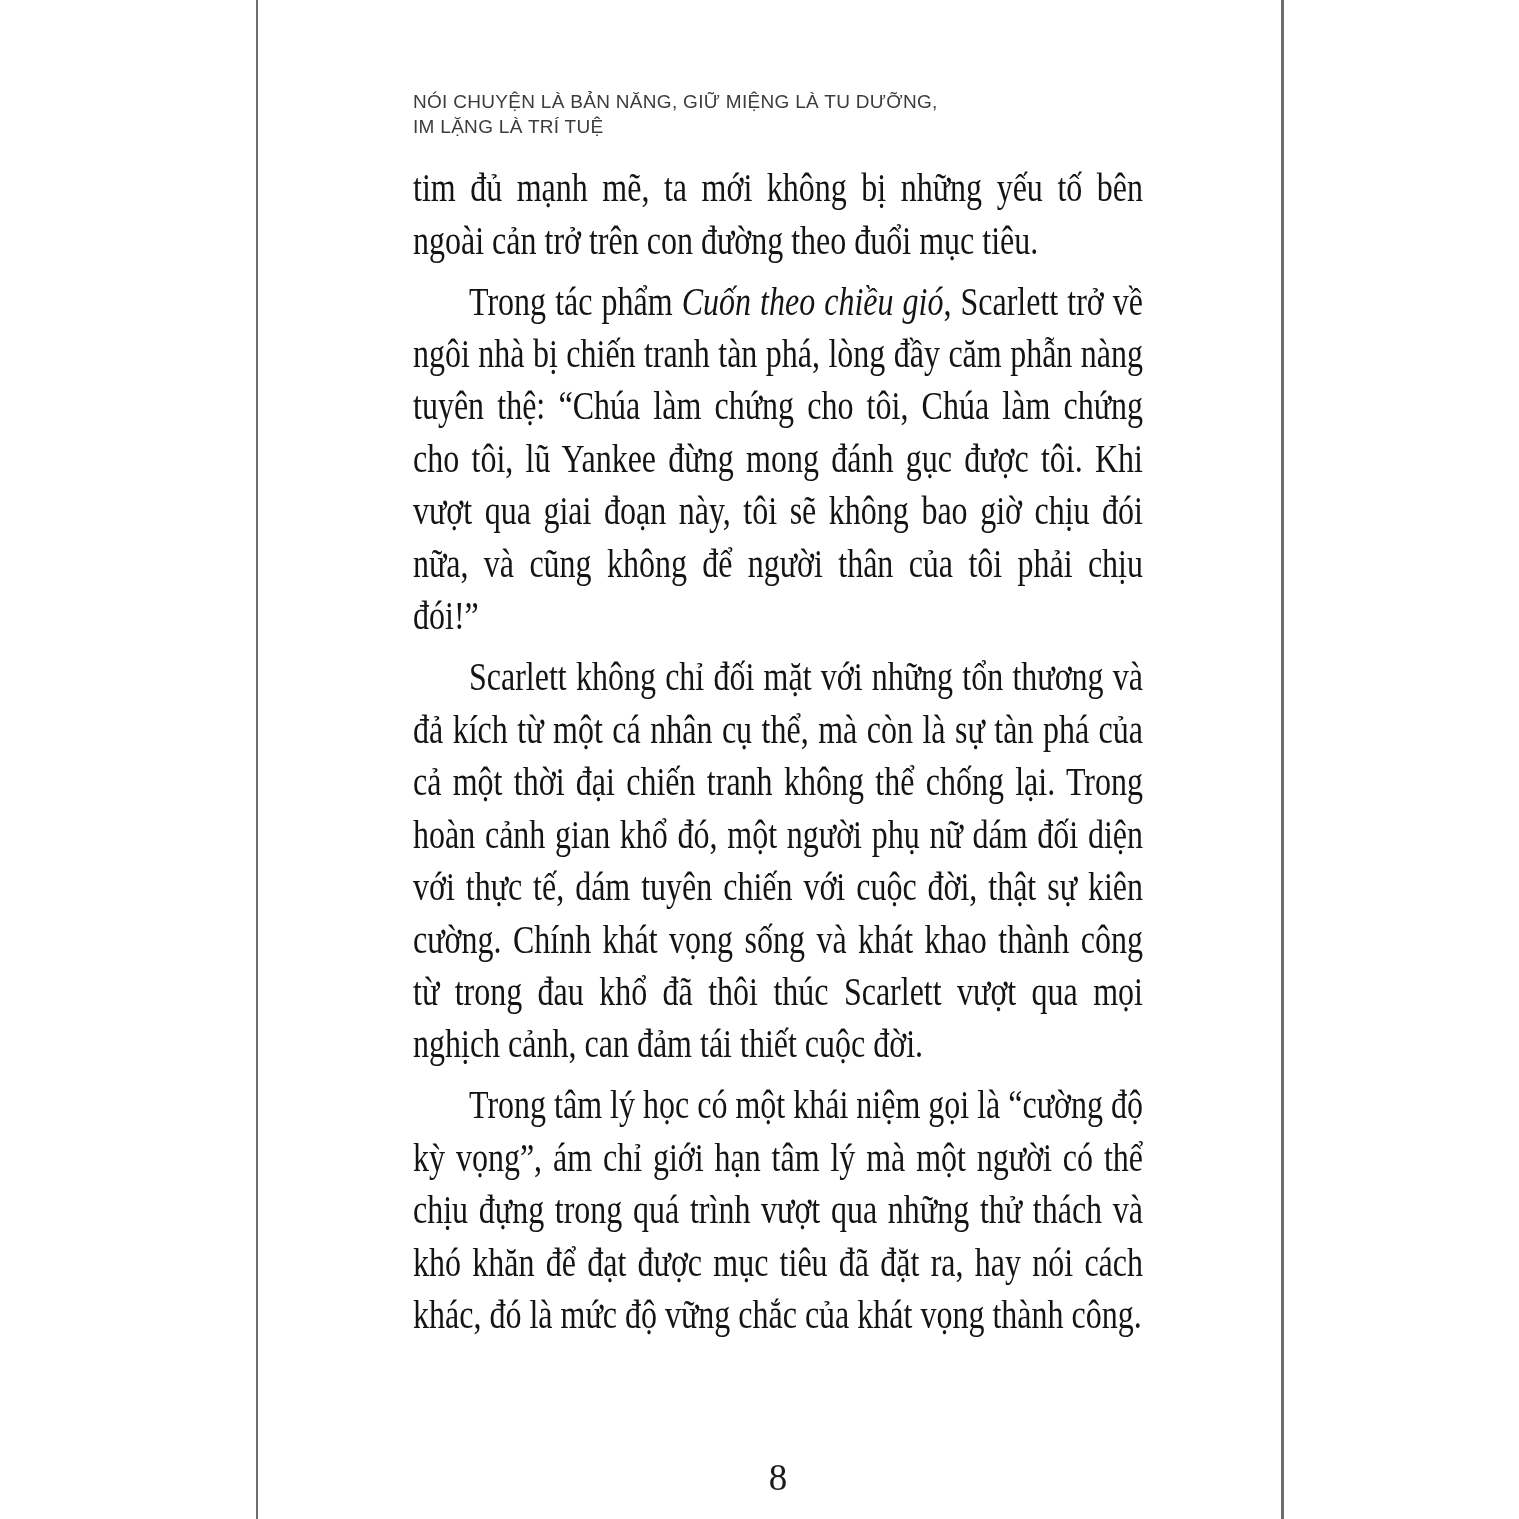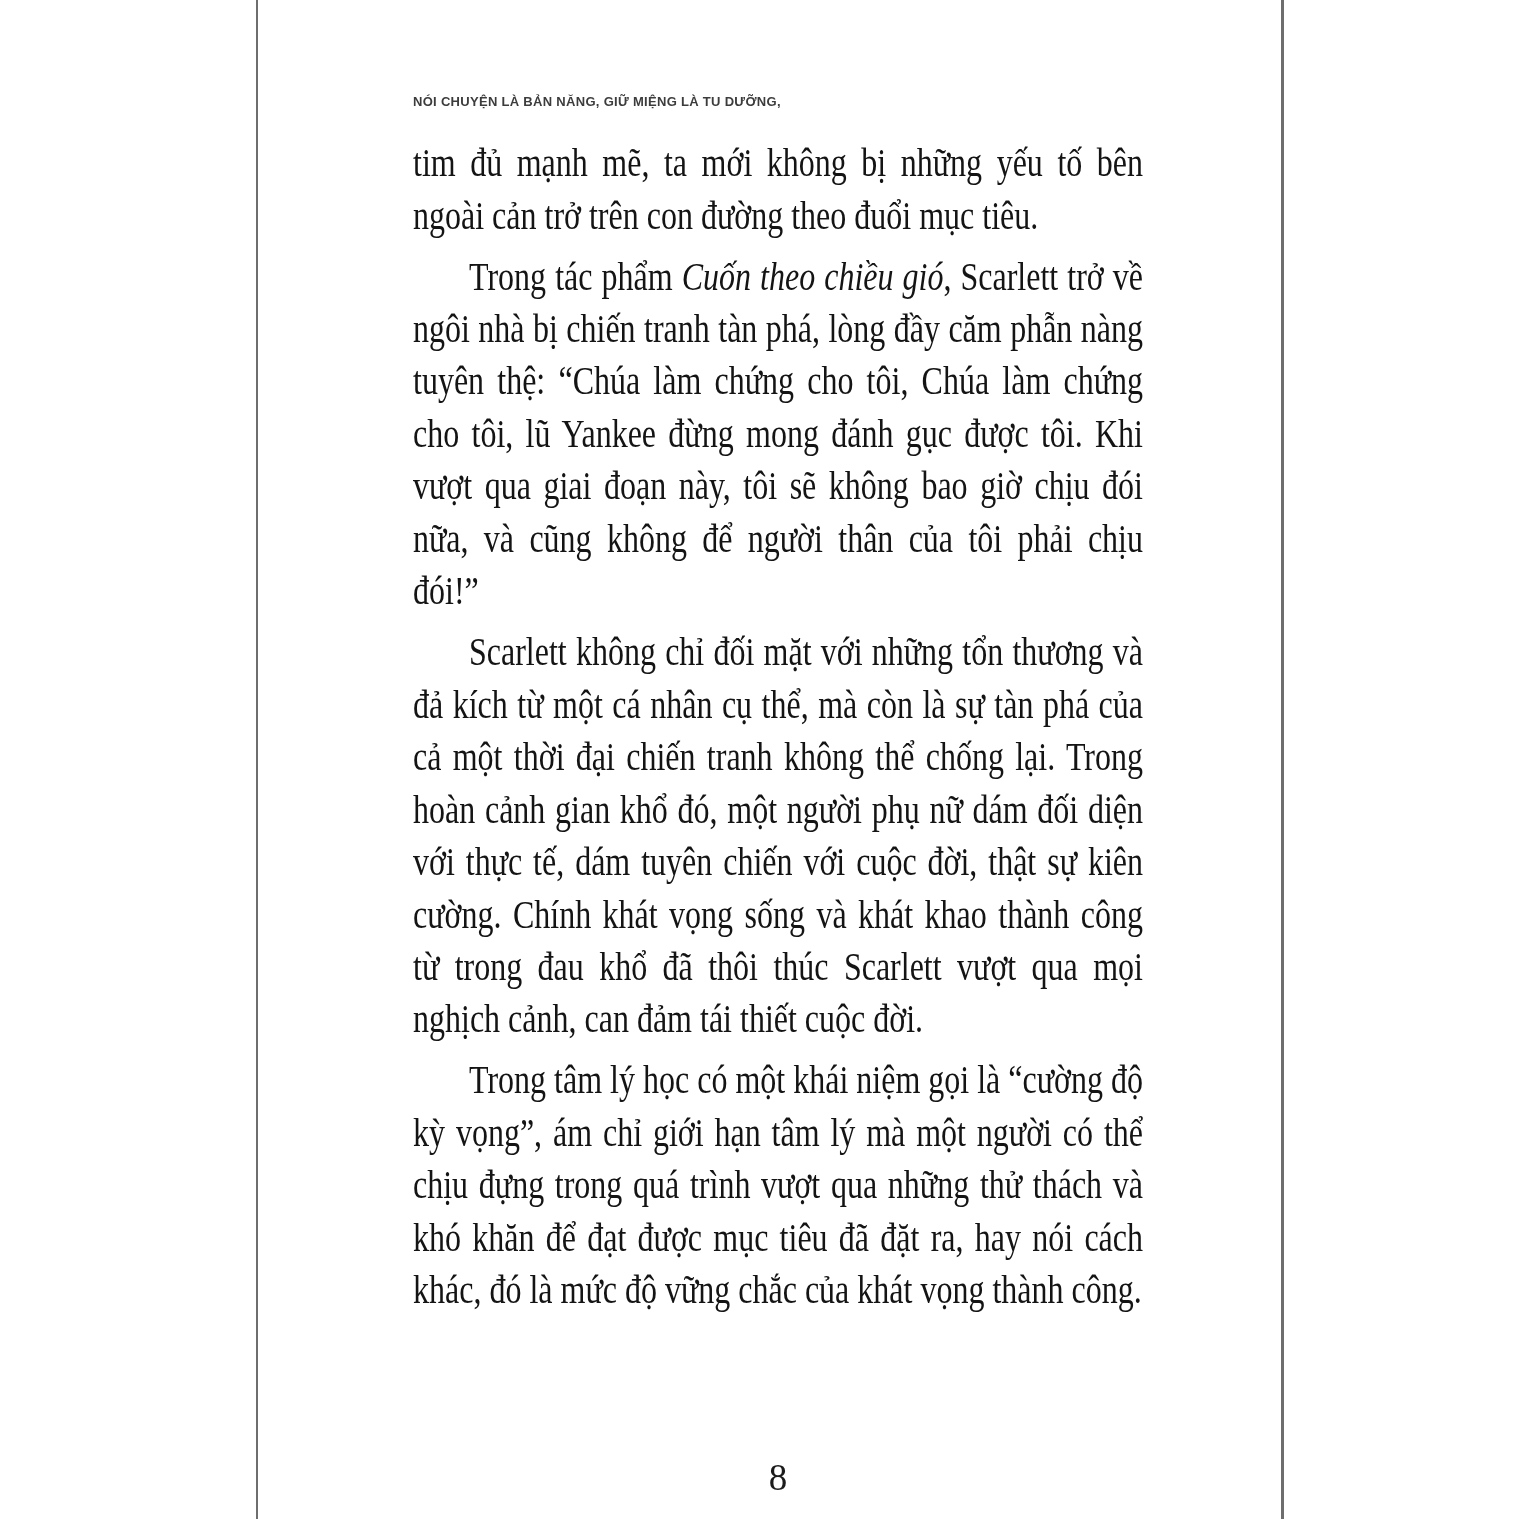--- a/index.html
+++ b/index.html
@@ -21,25 +21,25 @@
   .rule-right { left: 1281px; width: 3px; }
 
   .content {
     position: absolute;
     left: 413px;
     top: 89px;
     width: 730px;
   }
   .running-header {
     font-family: "Liberation Sans", sans-serif;
-    font-size: 13px;
+    font-size: 19px;
     line-height: 25px;
     letter-spacing: 0.3px;
     color: #3c3c3c;
-    font-weight: 700;
+    font-weight: 400;
   }
   .bodytext {
     margin-top: 23px;
     font-size: 32px;
     line-height: 43px;
     color: #141414;
     text-align: justify;
     transform: scaleY(1.22);
     transform-origin: 0 0;
   }
@@ -62,20 +62,21 @@
 
 <div class="canvas">
 
   <div class="rule rule-left"></div>
   <div class="rule rule-right"></div>
 
   <div class="content">
 
     <div class="running-header">
       <div>NÓI CHUYỆN LÀ BẢN NĂNG, GIỮ MIỆNG LÀ TU DƯỠNG,</div>
+      <div>IM LẶNG LÀ TRÍ TUỆ</div>
     </div>
 
     <div class="bodytext">
 
       <p class="para"><span>tim đủ mạnh mẽ, ta mới không bị những yếu tố bên ngoài cản trở trên con đường theo đuổi mục tiêu.</span></p>
 
       <p class="para indent"><span>Trong tác phẩm </span><span class="italic">Cuốn theo chiều gió</span><span>, Scarlett trở về ngôi nhà bị chiến tranh tàn phá, lòng đầy căm phẫn nàng tuyên thệ: “Chúa làm chứng cho tôi, Chúa làm chứng cho tôi, lũ Yankee đừng mong đánh gục được tôi. Khi vượt qua giai đoạn này, tôi sẽ không bao giờ chịu đói nữa, và cũng không để người thân của tôi phải chịu đói!”</span></p>
 
       <p class="para indent"><span>Scarlett không chỉ đối mặt với những tổn thương và đả kích từ một cá nhân cụ thể, mà còn là sự tàn phá của cả một thời đại chiến tranh không thể chống lại. Trong hoàn cảnh gian khổ đó, một người phụ nữ dám đối diện với thực tế, dám tuyên chiến với cuộc đời, thật sự kiên cường. Chính khát vọng sống và khát khao thành công từ trong đau khổ đã thôi thúc Scarlett vượt qua mọi nghịch cảnh, can đảm tái thiết cuộc đời.</span></p>
 

